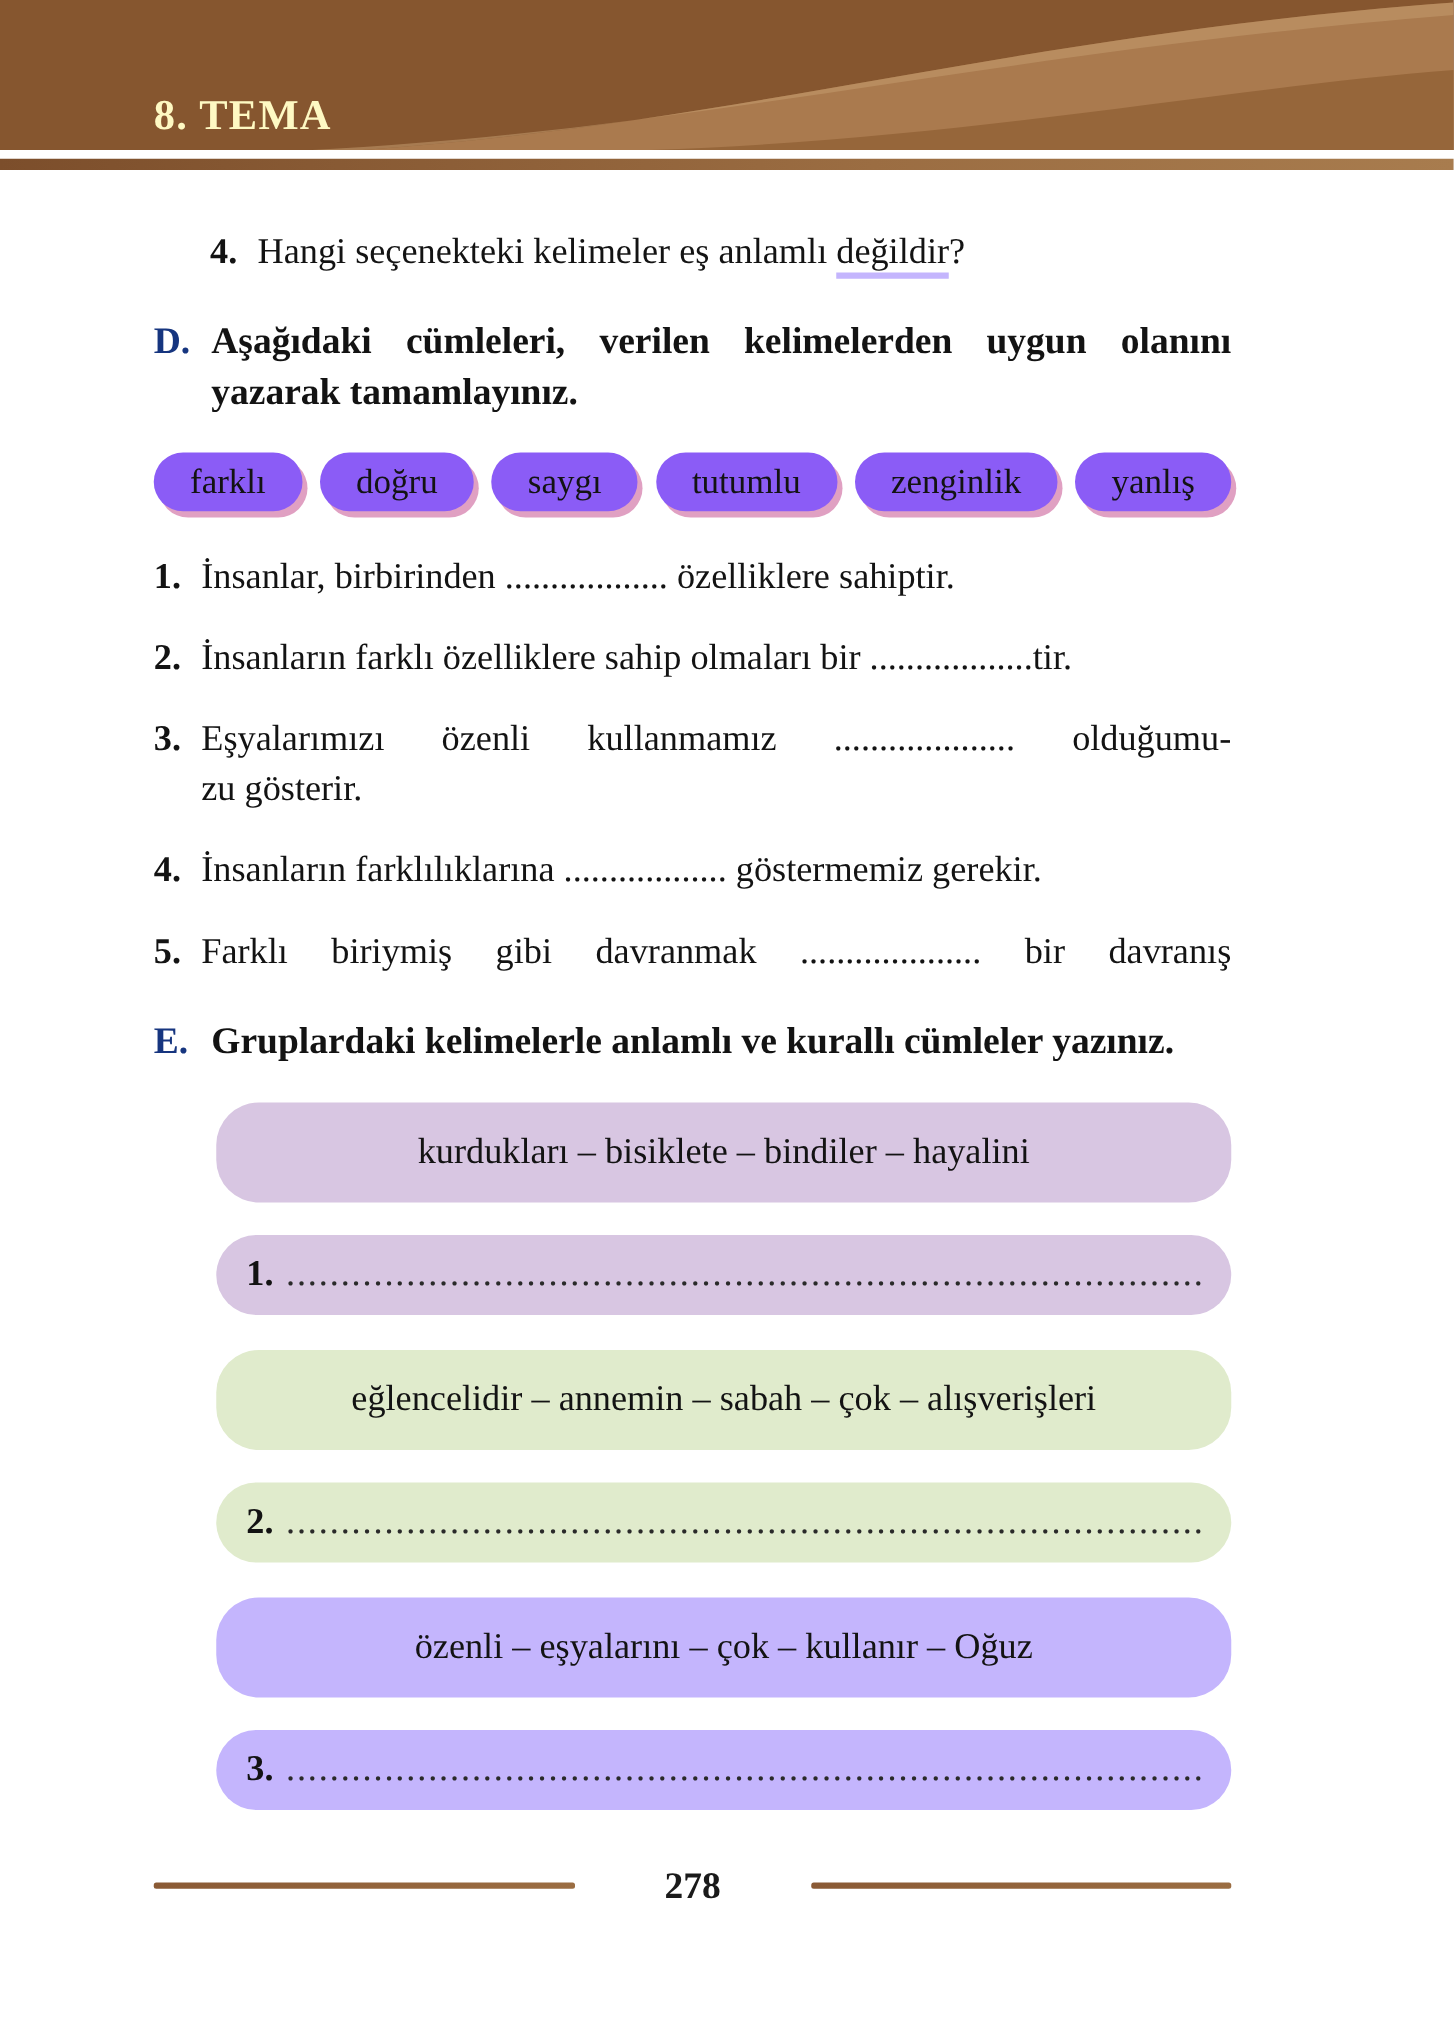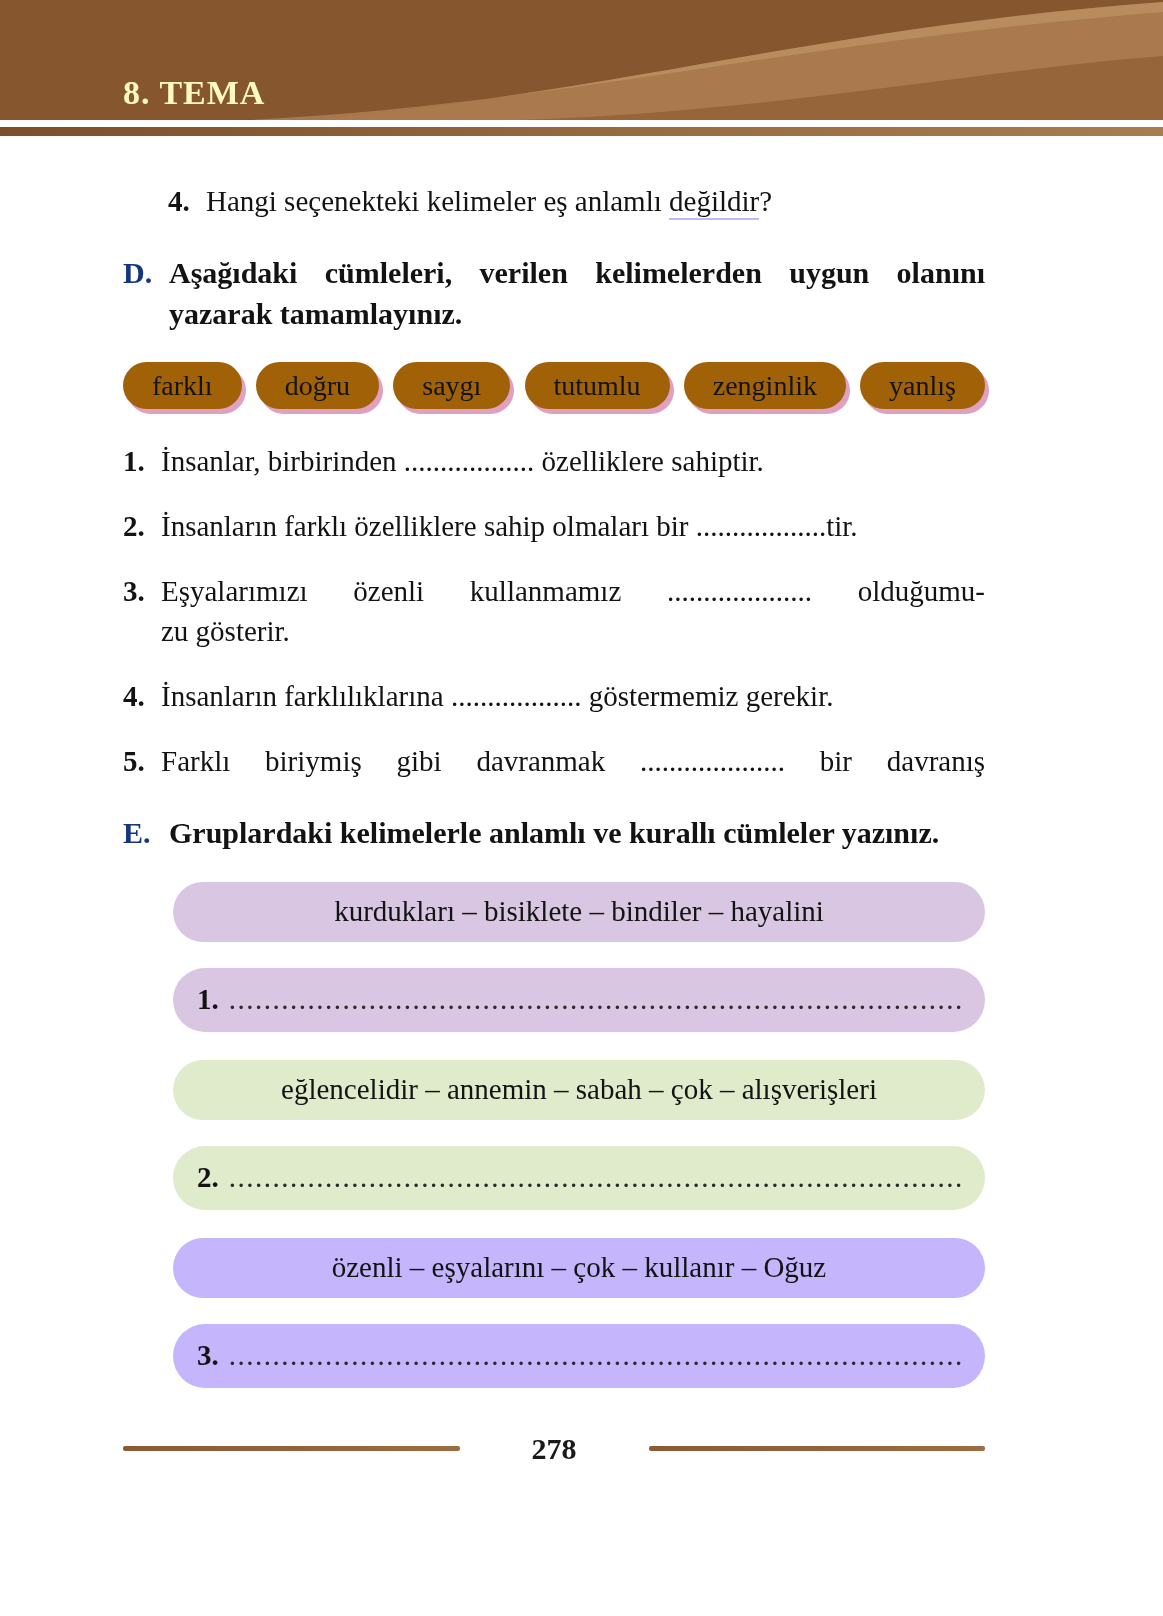--- a/index.html
+++ b/index.html
@@ -25,47 +25,47 @@
     color:#fef9c3; font-weight:bold; font-size:34px; letter-spacing:1px;
   }
   .header-gap  { height:7px; background:#ffffff; }
   .header-rule { height:9px; background:linear-gradient(90deg,#7c4e2b,#9b6d42 60%,#a87c4e); }
 
   
   .content { padding:46px 178px 0 123px; }
 
   .q-row { display:flex; font-size:29px; padding-left:45px; line-height:1.35; }
   .q-num { font-weight:bold; width:38px; flex:none; }
-  .u-word { border-bottom:2px solid #c4b5fd; padding-bottom:1px; }
+  .u-word { border-bottom:5px solid #c4b5fd; padding-bottom:1px; }
   .options { display:flex; column-gap:52px; padding-left:83px; margin-top:12px; font-size:29px; }
 
   .sec-head { display:flex; margin-top:32px; font-size:30px; font-weight:bold; line-height:1.35; }
   .sec-letter { color:#16357f; width:46px; flex:none; }
   .sec-title { flex:1; }
   .spread { text-align:justify; text-align-last:justify; }
 
   .pills { display:flex; justify-content:space-between; margin-top:28px; }
   .pill {
-    background:#a16207;
+    background:#8b5cf6;
     border-radius:24px;
     height:47px; line-height:47px;
     padding:0 29px;
     font-size:28px;
     box-shadow:4px 5px 0 #e0a0c2;
     white-space:nowrap;
   }
 
   .items { margin-top:32px; }
   .item { display:flex; font-size:29px; line-height:1.38; margin-bottom:25px; }
   .item-num { font-weight:bold; width:38px; flex:none; }
   .item-body { flex:1; }
 
   .groups { padding-left:50px; }
   .word-box {
-    border-radius:34px; height:60px;
+    border-radius:34px; height:80px;
     display:flex; align-items:center; justify-content:center;
     font-size:29px; margin-top:28px;
   }
   .answer-box {
     border-radius:32px; height:64px;
     display:flex; align-items:center;
     padding:0 24px; font-size:29px;
     margin-top:26px; overflow:hidden;
   }
   .answer-num { font-weight:bold; margin-right:10px; flex:none; }

